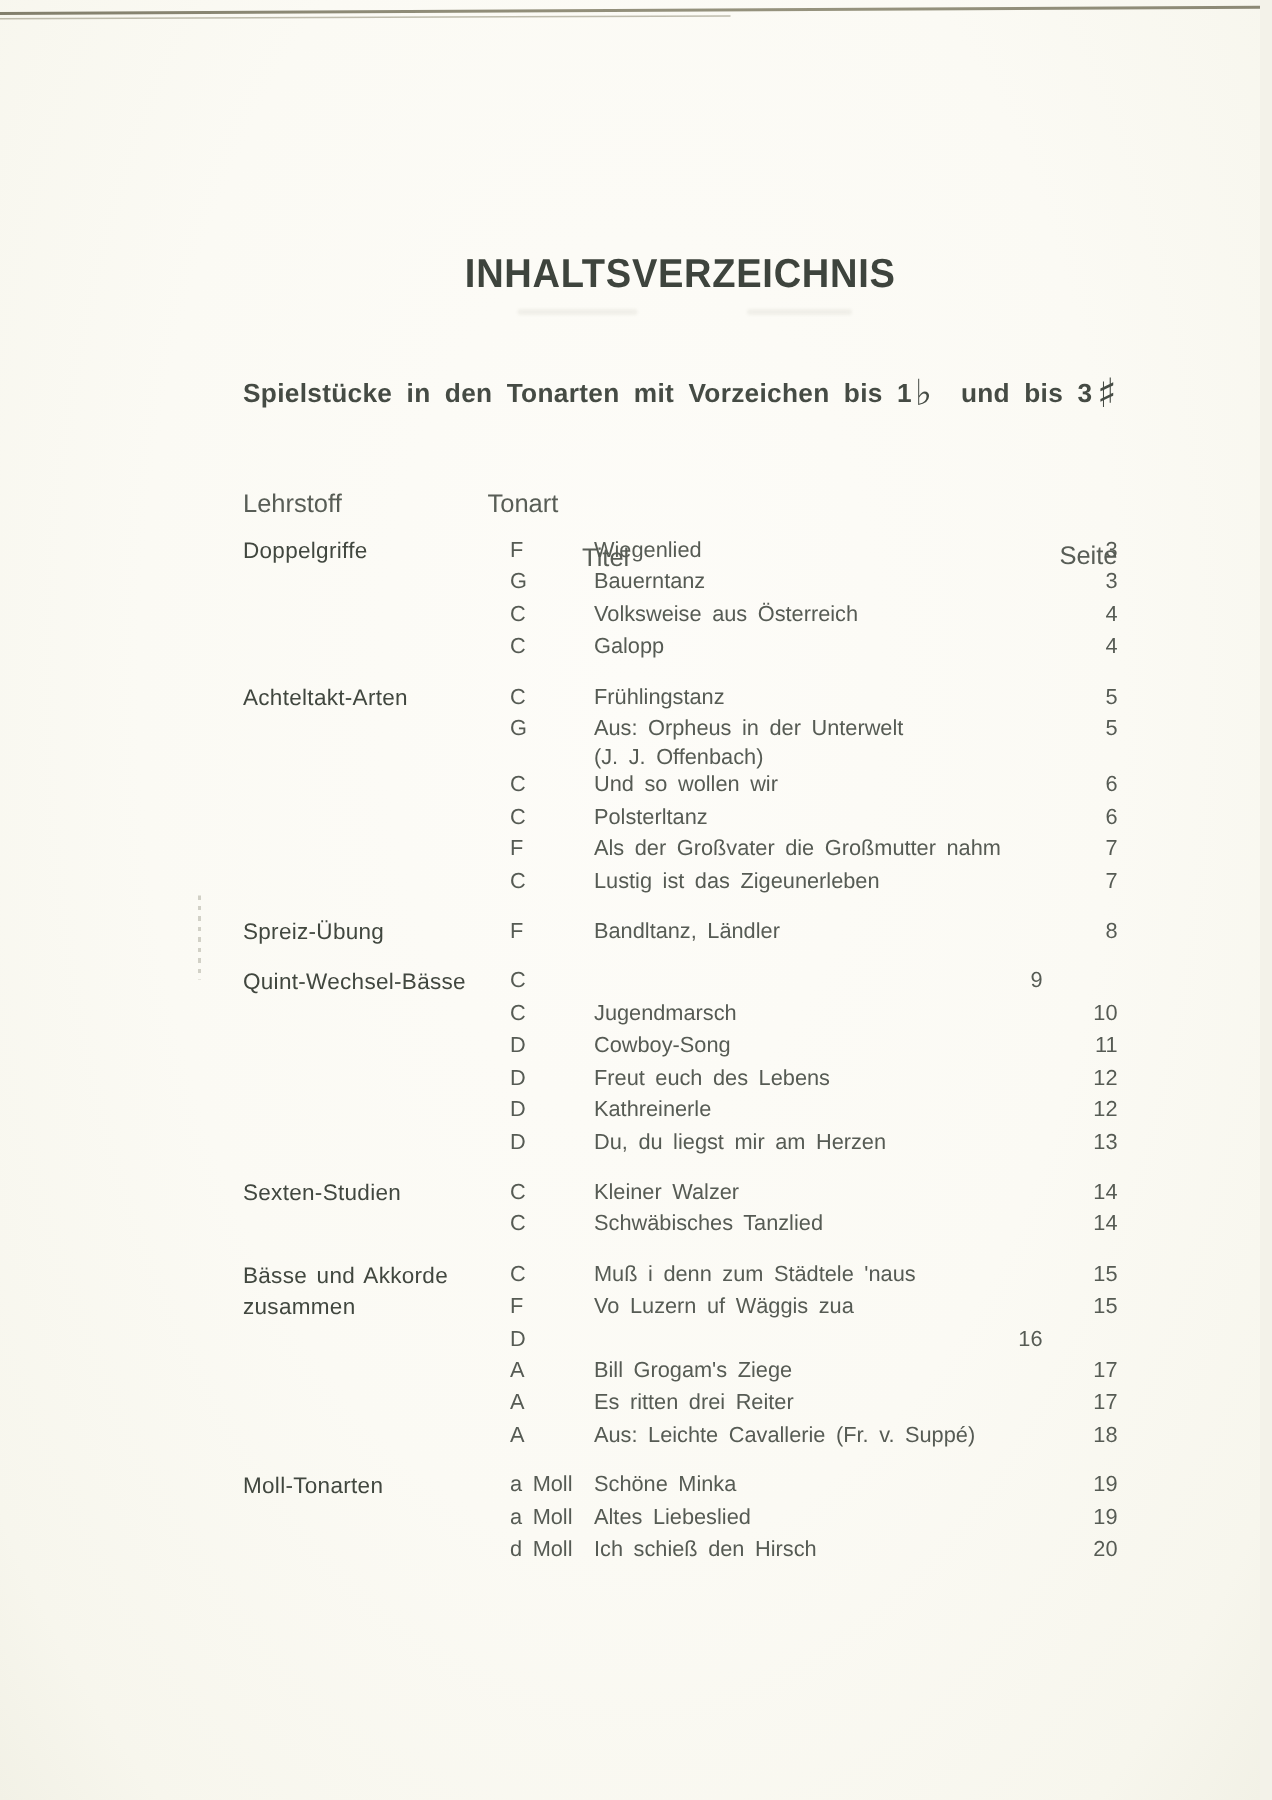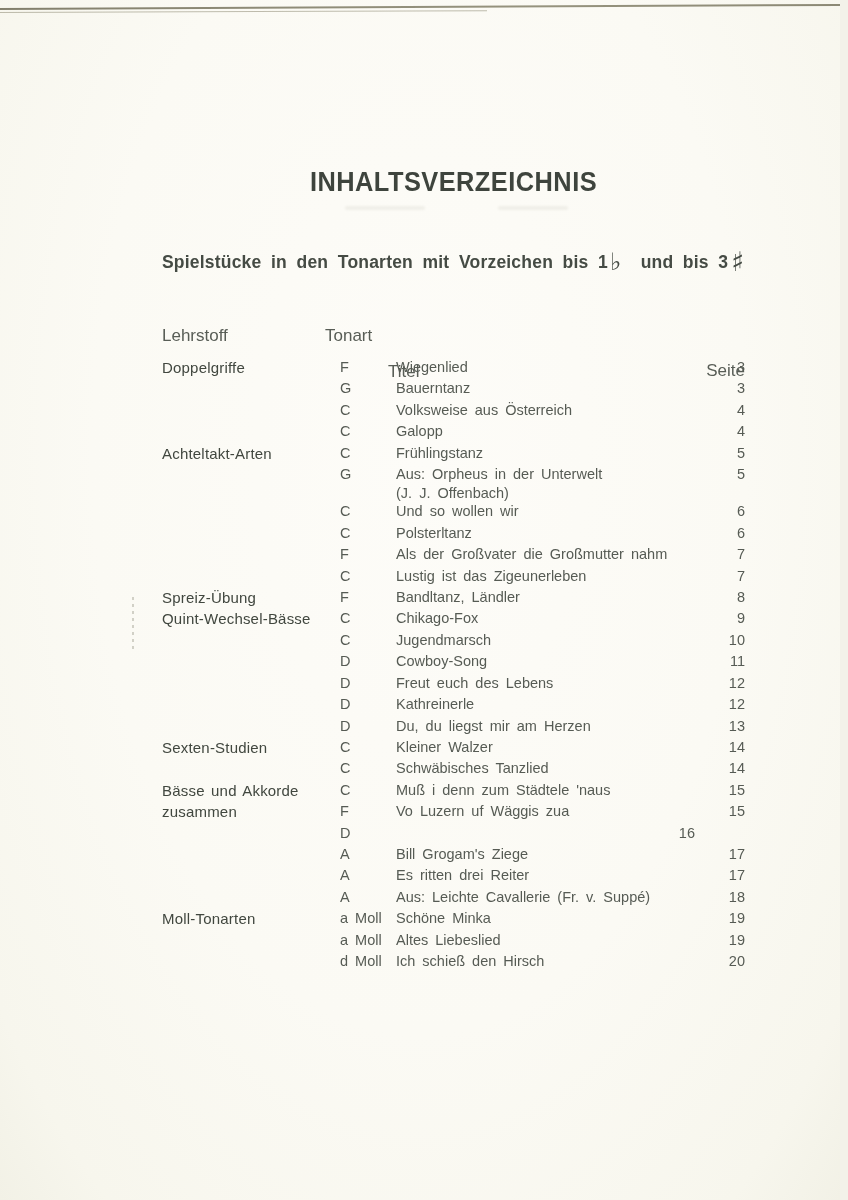--- a/index.html
+++ b/index.html
@@ -73,21 +73,21 @@
     color: #585d56; word-spacing: 2px;
   }
   .table-header .hdr-tonart { margin-left: -15px; }
   .table-header .hdr-titel  { margin-left: -8px; margin-top: 36px; }
   .table-header .hdr-seite  { text-align: right; margin-top: 35px; }
   .toc {
     position: absolute; top: 357px; left: 0; width: 100%;
     font-size: 14.5px; line-height: 21.4px;
   }
   .section { display: flex; }
-  .section + .section { }
+  .section + .section { margin-top: 12px; }
   .lehrstoff-cell {
     width: 178px; flex: none;
     font-weight: normal; font-size: 15px;
     letter-spacing: 0.2px; word-spacing: 2px;
     color: #41473f;
     white-space: pre-line;
   }
   .section-rows { flex: 1; display: flex; flex-direction: column; }
   .toc-row {
     display: grid; grid-template-columns: 56px 1fr 50px;
@@ -235,24 +235,20 @@
     <div class="seite-cell">8</div>
   </div>
 </div>
   </div>
 
   <div class="section">
     <div class="lehrstoff-cell">Quint-Wechsel-Bässe</div>
     <div class="section-rows">
   <div class="toc-row">
     <div class="tonart-cell">C</div>
-    <div class="titel-cell">
-      <div class="titel-line">Chikago-Fox</div>
-
-    </div>
     <div class="seite-cell">9</div>
   </div>
 
   <div class="toc-row">
     <div class="tonart-cell">C</div>
     <div class="titel-cell">
       <div class="titel-line">Jugendmarsch</div>
 
     </div>
     <div class="seite-cell">10</div>

